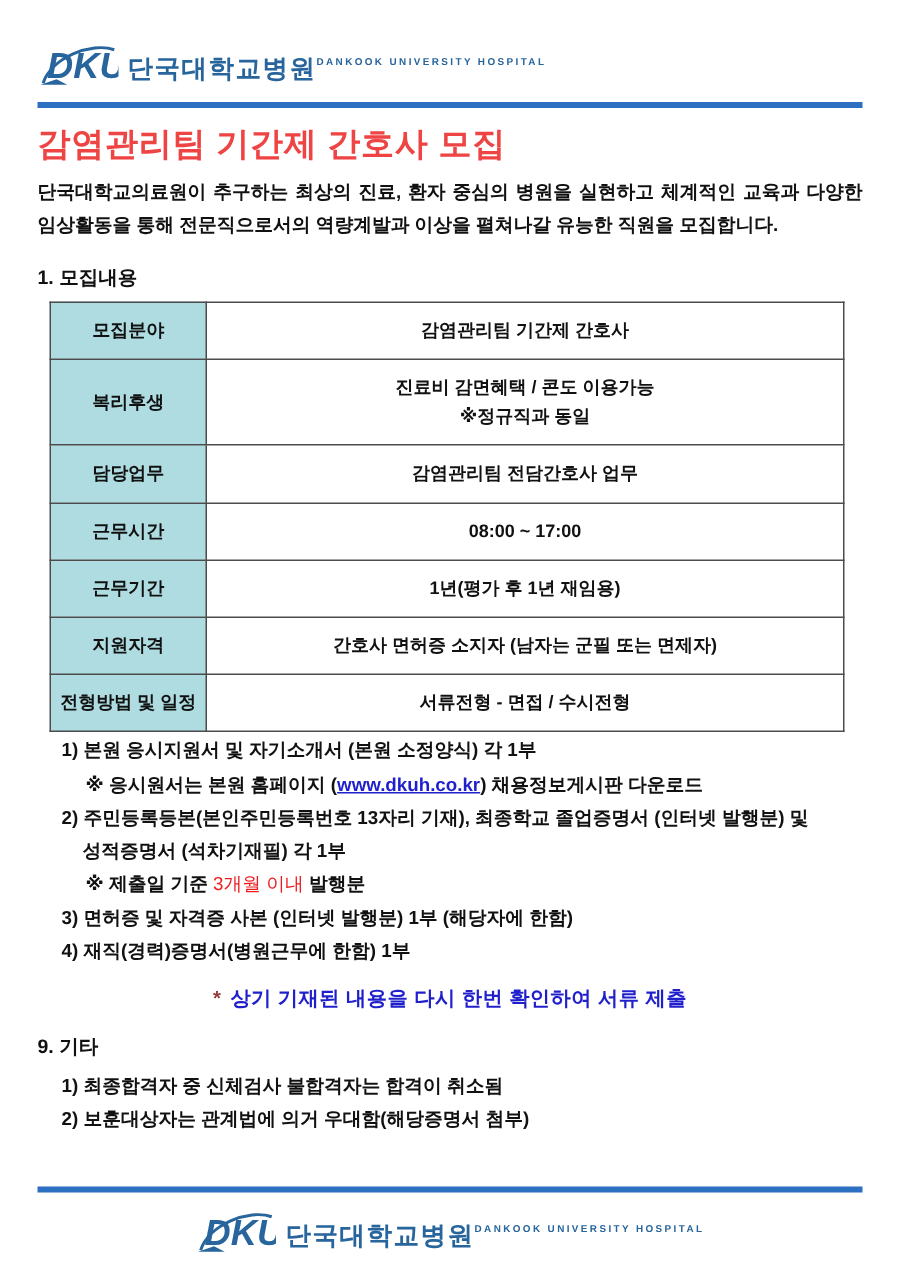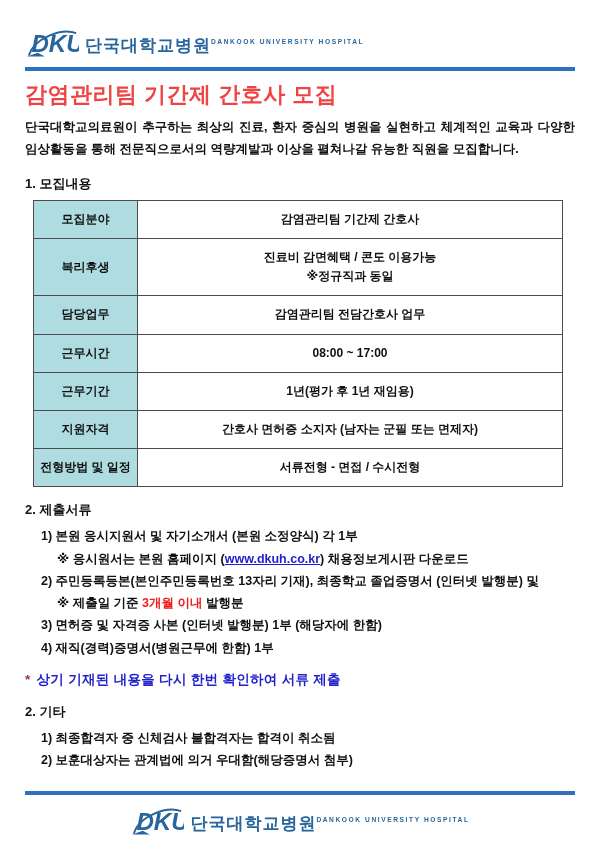--- a/index.html
+++ b/index.html
@@ -40,23 +40,23 @@
   table.recruit{border-collapse:collapse;margin-left:8px;width:530px;table-layout:fixed;}
   table.recruit td{border:1px solid #4c4c4c;font-size:12px;text-align:center;vertical-align:middle;}
   td.lbl{width:104px;background:var(--table_label_bg);font-weight:800;padding:9px 2px;}
   td.val{font-weight:700;padding:9px 6px;line-height:1.6;}
 
   
   .list{font-size:12.5px;font-weight:700;line-height:1.62;}
   .list .item{margin:2px 0 2px 16px;}
   .list .sub{margin:2px 0 2px 32px;}
   a.doclink{color:var(--link_blue);text-decoration:underline;font-weight:700;cursor:pointer;}
-  .red{color:var(--alert_red);font-weight:700;margin-top:24px;}
+  .red{color:var(--alert_red);font-weight:400;margin-top:24px;}
 
-  .notice{font-size:13.5px;font-weight:800;margin:13px 0 2px 0;color:var(--notice_blue);letter-spacing:0.3px;}
+  .notice{font-size:13.5px;font-weight:800;margin:13px 0 2px 0;color:var(--notice_blue);letter-spacing:0.3px;text-align:center;}
   .notice .star{color:var(--star_red);margin-right:6px;}
 
   
   .footer{position:absolute;left:25px;right:25px;top:791px;}
   .footer .logo{justify-content:center;margin-top:9px;}
 </style>
 </head>
 <body>
 
 <div class="page">
@@ -114,39 +114,39 @@
         <td class="lbl">지원자격</td>
         <td class="val">간호사 면허증 소지자 (남자는 군필 또는 면제자)</td>
       </tr>
       <tr>
         <td class="lbl">전형방법 및 일정</td>
         <td class="val">서류전형 - 면접  /  수시전형</td>
       </tr>
     </tbody>
   </table>
 
-  <div class="section-heading">2. 제출서류</div>
   <div class="list">
     <div class="item">1) 본원 응시지원서 및 자기소개서 (본원 소정양식) 각 1부</div>
     <div class="sub">
       <span>※ 응시원서는 본원 홈페이지 (</span><a class="doclink">www.dkuh.co.kr</a><span>) 채용정보게시판 다운로드</span>
     </div>
     <div class="item">2) 주민등록등본(본인주민등록번호 13자리 기재), 최종학교 졸업증명서 (인터넷 발행분) 및</div>
+    <div class="sub" style="margin-left:30px;">성적증명서 (석차기재필) 각 1부</div>
     <div class="sub">
       <span>※ 제출일 기준 </span><span class="red">3개월 이내</span><span> 발행분</span>
     </div>
     <div class="item">3) 면허증 및 자격증 사본 (인터넷 발행분) 1부 (해당자에 한함)</div>
     <div class="item">4) 재직(경력)증명서(병원근무에 한함) 1부</div>
   </div>
 
   <div class="notice">
     <span class="star">*</span><span>상기 기재된 내용을 다시 한번 확인하여 서류 제출</span>
   </div>
 
-  <div class="section-heading">2. 기타</div>
+  <div class="section-heading">9. 기타</div>
   <div class="list">
     <div class="item">1) 최종합격자 중 신체검사 불합격자는 합격이 취소됨</div>
     <div class="item">2) 보훈대상자는 관계법에 의거 우대함(해당증명서 첨부)</div>
 
   </div>
 
   <div class="footer">
     <div class="footer-rule"></div>
     <div class="logo">
       <span class="logo-mark">

